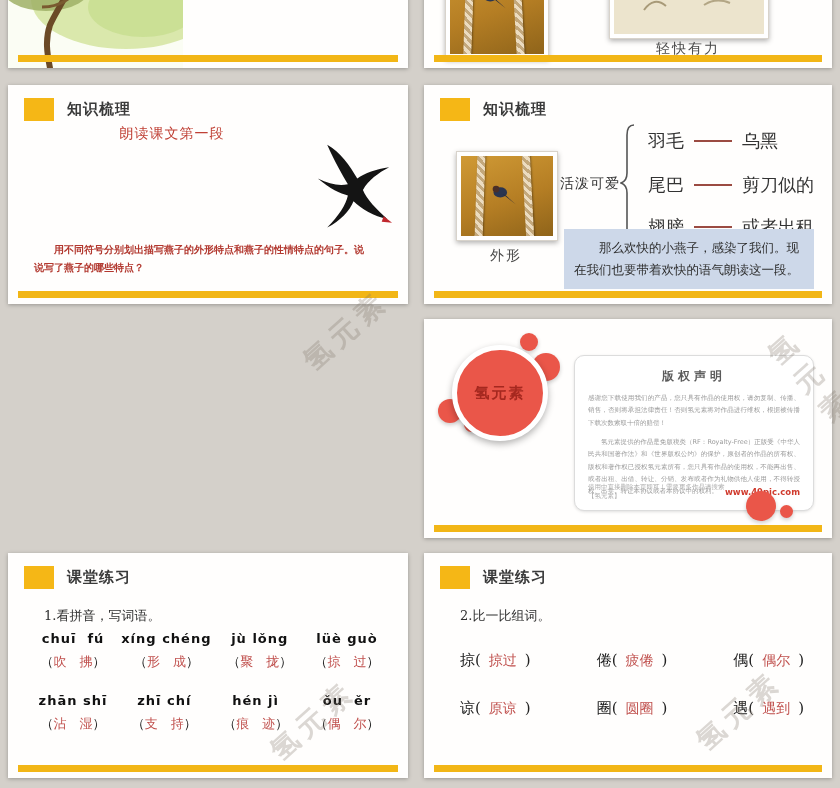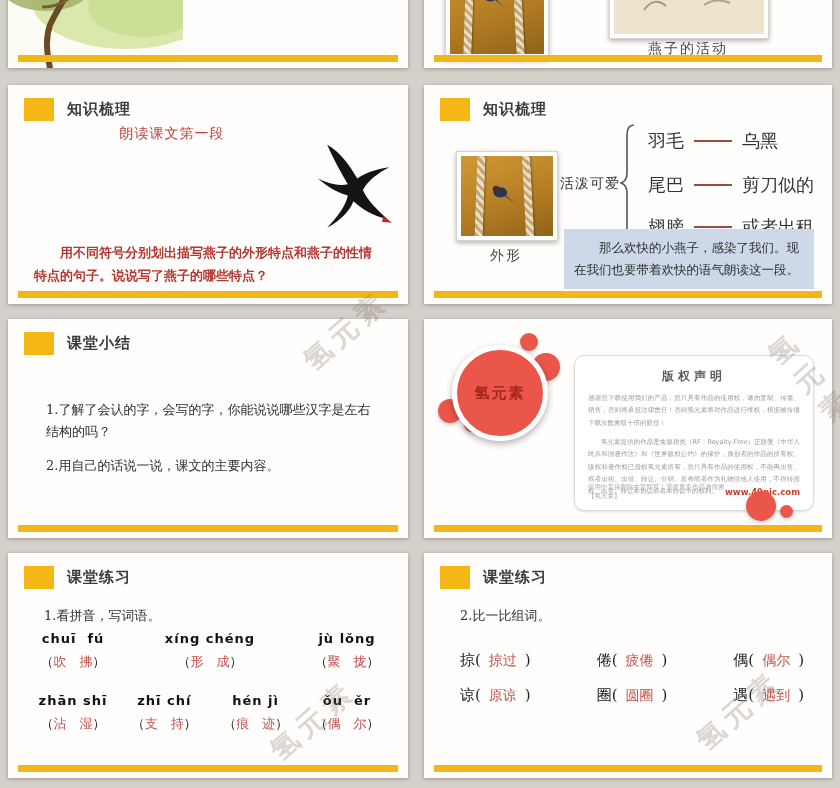--- a/index.html
+++ b/index.html
@@ -58,21 +58,21 @@
   
   .kl-title{position:absolute;left:30px;top:40px;width:268px;text-align:center;
     font-weight:normal;font-size:14px;color:#c04136;letter-spacing:1px;}
   .kl-box{position:absolute;left:28px;top:62px;width:262px;padding:6px 12px;
     border:2px dashed #e9c35a;font-size:12px;line-height:1.95;color:#1d1d1d;
     text-indent:2em;text-align:justify;}
   .dotted{border-bottom:2px dotted #7a8fb3;}
   .redline{border-bottom:2px solid #c0453c;}
   .kl-swallow{position:absolute;right:14px;top:56px;width:96px;height:94px;}
   .kl-question{position:absolute;left:26px;right:36px;top:156px;
-    font-weight:bold;font-size:13px;color:#b2382f;line-height:1.8;text-indent:2em;}
+    font-weight:bold;font-size:10px;color:#b2382f;line-height:1.8;text-indent:2em;}
 
   
   #kr-photo{left:32px;top:66px;width:92px;height:80px;}
   .kr-photo-label{position:absolute;left:32px;top:162px;width:100px;text-align:center;
     font-size:14px;color:#4a4a4a;letter-spacing:2px;}
   .kr-trait{position:absolute;left:136px;top:90px;font-size:14px;color:#333;letter-spacing:1px;}
   .kr-brace{position:absolute;left:196px;top:38px;width:16px;height:120px;}
   .kr-row{position:absolute;left:224px;display:flex;align-items:center;font-size:18px;color:#333;}
   .kr-row .dash{display:inline-block;width:38px;height:2px;background:#9b4b42;margin:0 10px;}
   #kr-row0{top:44px;} #kr-row1{top:88px;} #kr-row2{top:130px;}
@@ -111,21 +111,21 @@
   
   .p-instr{position:absolute;left:36px;top:54px;font-size:13px;color:#2e2e2e;}
   .pin-row{position:absolute;left:26px;right:22px;display:flex;justify-content:space-between;}
   #plrow1{top:78px;} #plrow2{top:140px;}
   .pgroup{text-align:center;min-width:78px;}
   .pinyin{font-family:"DejaVu Sans","Liberation Sans",sans-serif;font-weight:bold;
     font-size:13px;color:#111;white-space:pre;letter-spacing:1px;}
   .pans{margin-top:7px;font-size:13px;color:#222;}
   .red{color:#c0504d;}
   .zu-row{position:absolute;left:36px;right:28px;display:flex;justify-content:space-between;}
-  #prrow1{top:98px;} #prrow2{top:133px;gap:13px;}
+  #prrow1{top:98px;} #prrow2{top:146px;gap:13px;}
   .zu-cell{font-size:15px;color:#222;}
   .zu-cell .red{font-size:14px;padding:0 8px;}
 
   
   .wm{position:absolute;font-weight:bold;font-size:28px;letter-spacing:6px;
     color:rgba(125,115,104,.28);transform:rotate(-42deg);z-index:9;pointer-events:none;}
   #wm1{left:295px;top:312px;} #wm2{left:792px;top:315px;}
   #wm3{left:262px;top:702px;} #wm4{left:688px;top:692px;}
 </style>
 </head>
@@ -163,21 +163,21 @@
     </div>
     <div class="photo-frame" id="tr-photo2">
       <div class="painting">
         <svg width="100%" height="100%" viewBox="0 0 150 84">
           <path d="M30,60 q10,-14 22,-4" stroke="#a89a78" stroke-width="2" fill="none"></path>
           <circle cx="105" cy="28" r="3" fill="#8d8166"></circle>
           <path d="M90,55 q12,-8 26,-2" stroke="#b3a685" stroke-width="2" fill="none"></path>
         </svg>
       </div>
     </div>
-    <div class="tr-caption">燕子的活动</div>
+    <div class="tr-caption">轻快有力</div>
     <div class="ybar"></div>
   </div>
 
   <div class="slide" id="s-kl">
     <div class="hdr">
       <div class="sq"></div>
       <div class="lbl">知识梳理</div>
     </div>
     <div class="kl-title">朗读课文第一段</div>
     <svg class="kl-swallow" viewBox="0 0 100 100">
@@ -221,29 +221,20 @@
     </div>
     <div class="kr-row" id="kr-row2">
       <span>翅膀</span>
       <span class="dash"></span>
       <span>或者出租</span>
     </div>
     <div class="kr-note">那么欢快的小燕子，感染了我们。现在我们也要带着欢快的语气朗读这一段。</div>
     <div class="ybar"></div>
   </div>
 
-  <div class="slide" id="s-sum">
-    <div class="hdr">
-      <div class="sq"></div>
-      <div class="lbl">课堂小结</div>
-    </div>
-    <div class="sum-item" id="sum1">1.了解了会认的字，会写的字，你能说说哪些汉字是左右结构的吗？</div>
-    <div class="sum-item" id="sum2">2.用自己的话说一说，课文的主要内容。</div>
-    <div class="ybar"></div>
-  </div>
 
   <div class="slide" id="s-cp">
     <div class="cp-box">
       <div class="cp-title">版权声明</div>
       <div class="cp-p">感谢您下载使用我们的产品，您只具有作品的使用权，请勿复制、传播、销售，否则将承担法律责任！否则氢元素将对作品进行维权，根据被传播下载次数索取十倍的赔偿！</div>
       <div class="cp-p ind">氢元素提供的作品是免版税类（RF：Royalty-Free）正版受《中华人民共和国著作法》和《世界版权公约》的保护，原创者的作品的所有权、版权和著作权已授权氢元素所有，您只具有作品的使用权，不能再出售、或者出租、出借、转让、分销、发布或者作为礼物供他人使用，不得转授权、出卖、转让本协议或者本协议中的权利。</div>
       <div class="cp-foot">
         <span class="note">使用中直接删除本页即可！需要更多作品请搜索【氢元素】</span>
         <a class="site" href="#">www.49pic.com</a>
       </div>
@@ -273,20 +264,24 @@
         <div class="pans"><span>（</span><span class="red">吹　拂</span><span>）</span></div>
       </div>
       <div class="pgroup">
         <div class="pinyin">xíng chéng</div>
         <div class="pans"><span>（</span><span class="red">形　成</span><span>）</span></div>
       </div>
       <div class="pgroup">
         <div class="pinyin">jù lǒng</div>
         <div class="pans"><span>（</span><span class="red">聚　拢</span><span>）</span></div>
       </div>
+      <div class="pgroup">
+        <div class="pinyin">lüè guò</div>
+        <div class="pans"><span>（</span><span class="red">掠　过</span><span>）</span></div>
+      </div>
     </div>
 
     <div class="pin-row" id="plrow2">
       <div class="pgroup">
         <div class="pinyin">zhān shī</div>
         <div class="pans"><span>（</span><span class="red">沾　湿</span><span>）</span></div>
       </div>
       <div class="pgroup">
         <div class="pinyin">zhī chí</div>
         <div class="pans"><span>（</span><span class="red">支　持</span><span>）</span></div>

